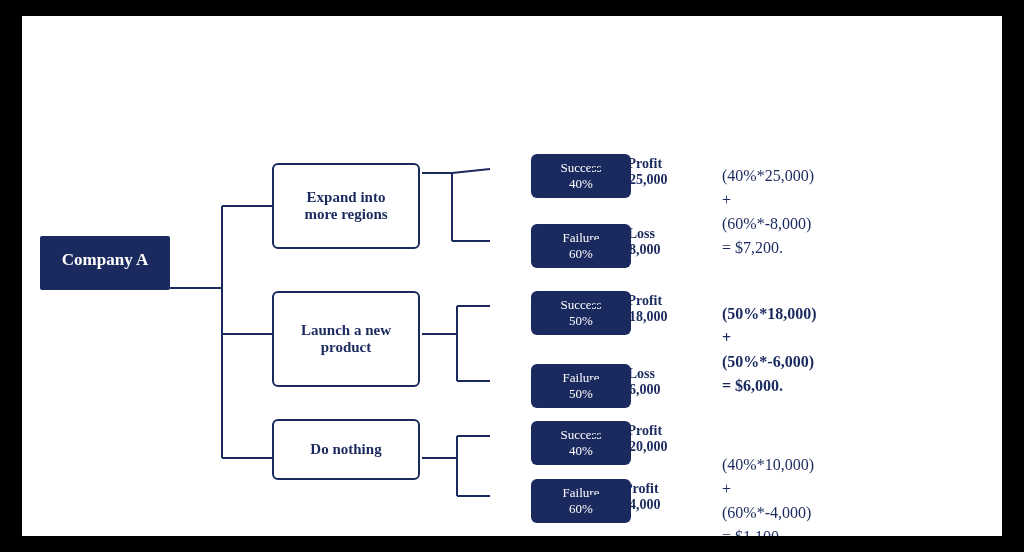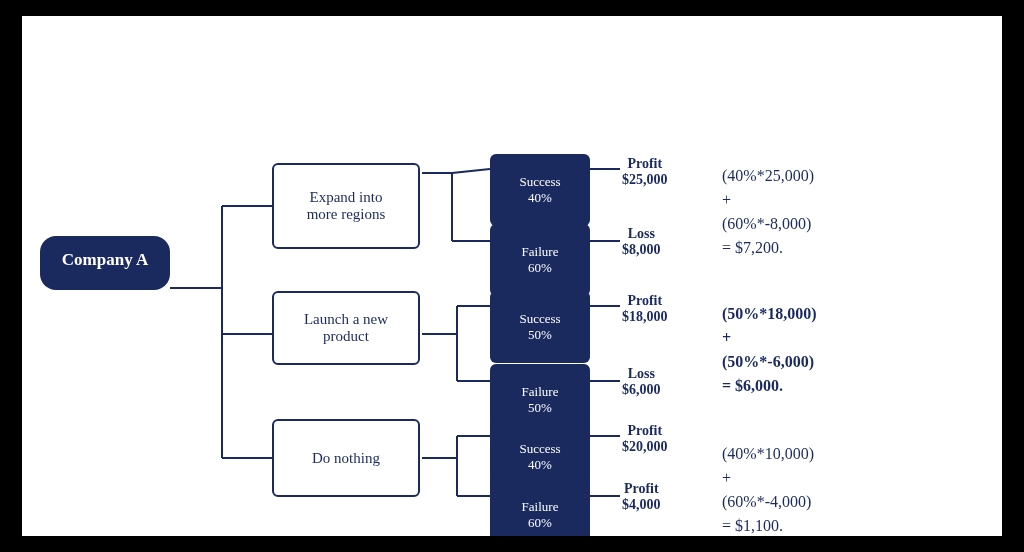--- a/index.html
+++ b/index.html
@@ -27,21 +27,21 @@
       pointer-events: none;
     }
     
     .company-box {
       position: absolute;
       left: 18px;
       top: 50%;
       transform: translateY(-50%);
       background: #1a2a5e;
       color: #fff;
-      border-radius: 16px;
+      border-radius: 2px;
       width: 130px;
       padding: 14px 10px;
       text-align: center;
     }
     .company-box .title {
       font-size: 17px;
       font-weight: bold;
       margin-bottom: 6px;
     }
     .company-box .subtitle {
@@ -51,33 +51,34 @@
     
     .decision-box {
       position: absolute;
       background: #fff;
       border: 2px solid #1a2a5e;
       border-radius: 6px;
       width: 148px;
       padding: 10px 8px;
       text-align: center;
       font-size: 15px;
-      font-weight: normal;
+      font-weight: bold;
       color: #1a2a5e;
     }
     
     .outcome-box {
       position: absolute;
       background: #1a2a5e;
       color: #fff;
       border-radius: 6px;
       width: 100px;
-      padding: 20px 4px;
+      padding: 6px 4px;
       text-align: center;
       font-size: 13px;
+      margin-left: 41px;
     }
     
     .result-label {
       position: absolute;
       text-align: center;
       font-size: 14px;
       color: #1a2a5e;
       font-weight: bold;
     }
     
@@ -95,25 +96,25 @@
 <div class="diagram">
 
   <div class="company-box" style="top:220px; transform:none;">
     <div class="title">Company A</div>
   </div>
 
   <div class="decision-box" style="left:250px; top:147px; height:86px; display:flex; align-items:center; justify-content:center;">
     <span>Expand into<br>more regions</span>
   </div>
 
-  <div class="decision-box" style="left:250px; top:275px; height:74px; display:flex; align-items:center; justify-content:center;">
+  <div class="decision-box" style="left:250px; top:275px; height:96px; display:flex; align-items:center; justify-content:center;">
     <span>Launch a new<br>product</span>
   </div>
 
-  <div class="decision-box" style="left:250px; top:403px; height:78px; display:flex; align-items:center; justify-content:center;">
+  <div class="decision-box" style="left:250px; top:403px; height:61px; display:flex; align-items:center; justify-content:center;">
     <span>Do nothing</span>
   </div>
 
   <div class="outcome-box" style="left:468px; top:138px;">
     <div>Success</div>
     <div>40%</div>
   </div>
 
   <div class="outcome-box" style="left:468px; top:208px;">
     <div>Failure</div>
@@ -175,21 +176,21 @@
     <div>+</div>
     <div>(60%*-8,000)</div>
     <div>= $7,200.</div>
   </div>
   <div class="calc-label" style="left:700px; top:286px;font-weight:bold;">
     <div>(50%*18,000)</div>
     <div>+</div>
     <div>(50%*-6,000)</div>
     <div>= $6,000.</div>
   </div>
-  <div class="calc-label" style="left:700px; top:426px;font-family:Liberation Serif, serif;">
+  <div class="calc-label" style="left:700px; top:437px;font-family:Liberation Serif, serif;">
     <div>(40%*10,000)</div>
     <div>+</div>
     <div>(60%*-4,000)</div>
     <div>= $1,100.</div>
   </div>
 
   <svg class="lines">
     <defs>
       <style>
         .line { stroke: #1a2a5e; stroke-width: 2; fill: none; }

